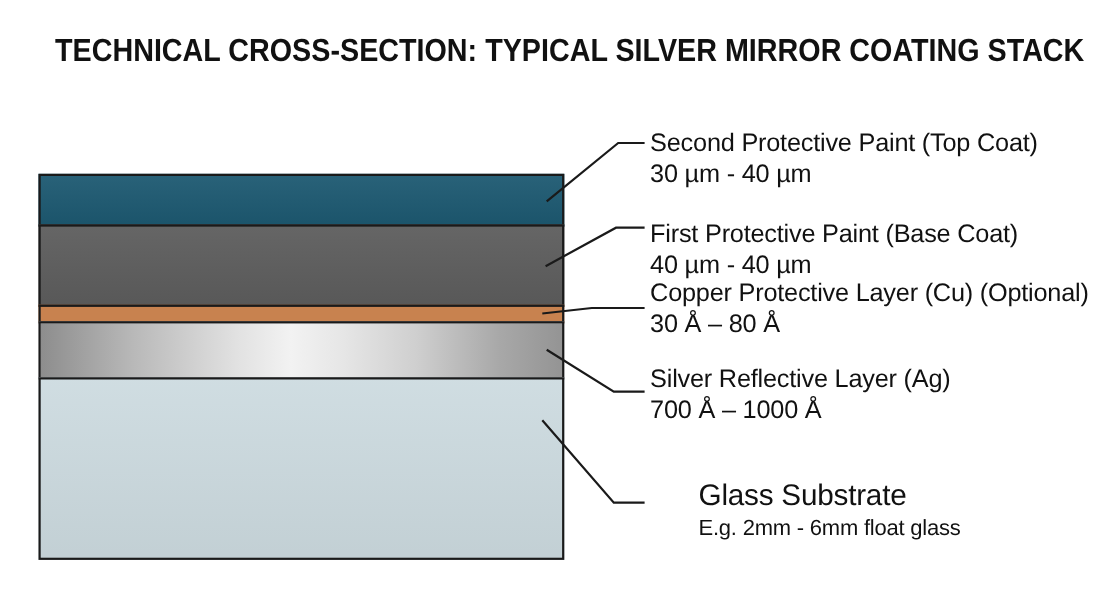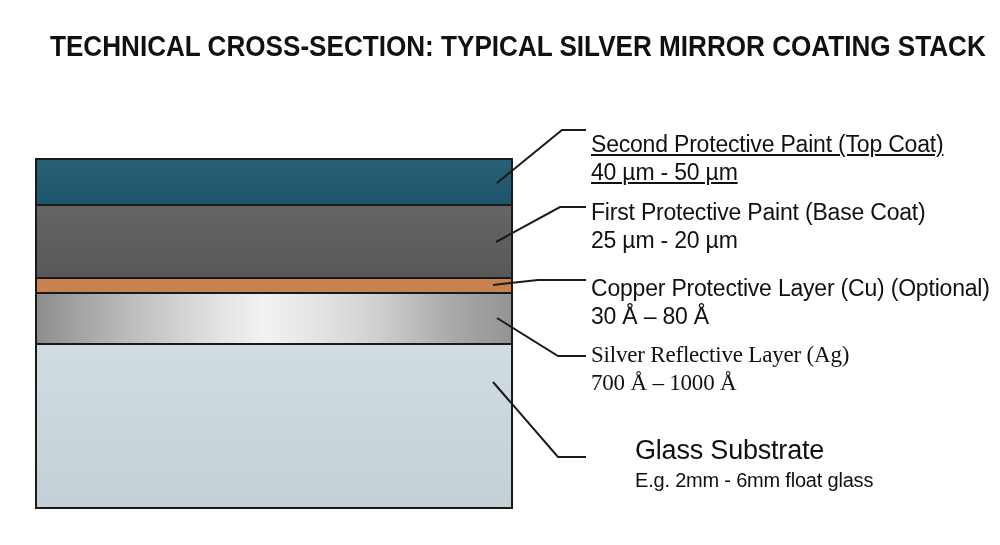--- a/index.html
+++ b/index.html
@@ -72,24 +72,24 @@
     font-weight: 500;
     letter-spacing: -0.2px;
     white-space: nowrap;
   }
   .label-range {
     font-size: 23px;
     font-weight: 500;
     letter-spacing: -0.2px;
     white-space: nowrap;
   }
-  .label-1 { top: 130px; text-decoration: underline; }
+  .label-1 { top: 115px; }
   .label-2 { top: 198px; }
-  .label-3 { top: 274px; }
-  .label-4 { top: 341px; font-family: Liberation Serif, serif; }
+  .label-3 { top: 252px; }
+  .label-4 { top: 330px; }
   .label-5 { top: 434px; margin-left: 44px; }
   .label-5 .label-title { font-size: 27px; line-height: 33px; }
   .label-5 .label-range { font-size: 20px; line-height: 26px; }
 </style>
 </head>
 <body>
 
 <div class="canvas">
 
   <div class="title">TECHNICAL CROSS-SECTION: TYPICAL SILVER MIRROR COATING STACK</div>
@@ -105,26 +105,26 @@
   <svg class="leader-svg" viewBox="0 0 1000 545" aria-hidden="true">
     <polyline points="497,183 562,130 586,130"></polyline>
     <polyline points="496,242 560,207 586,207"></polyline>
     <polyline points="493,285 538,280 586,280"></polyline>
     <polyline points="497,318 558,356 586,356"></polyline>
     <polyline points="493,382 558,457 586,457"></polyline>
   </svg>
 
   <div class="label label-1">
     <div class="label-title">Second Protective Paint (Top Coat)</div>
-    <div class="label-range">40 µm - 50 µm</div>
+    <div class="label-range">30 µm - 40 µm</div>
   </div>
 
   <div class="label label-2">
     <div class="label-title">First Protective Paint (Base Coat)</div>
-    <div class="label-range">25 µm - 20 µm</div>
+    <div class="label-range">40 µm - 40 µm</div>
   </div>
 
   <div class="label label-3">
     <div class="label-title">Copper Protective Layer (Cu) (Optional)</div>
     <div class="label-range">30 Å – 80 Å</div>
   </div>
 
   <div class="label label-4">
     <div class="label-title">Silver Reflective Layer (Ag)</div>
     <div class="label-range">700 Å – 1000 Å</div>

